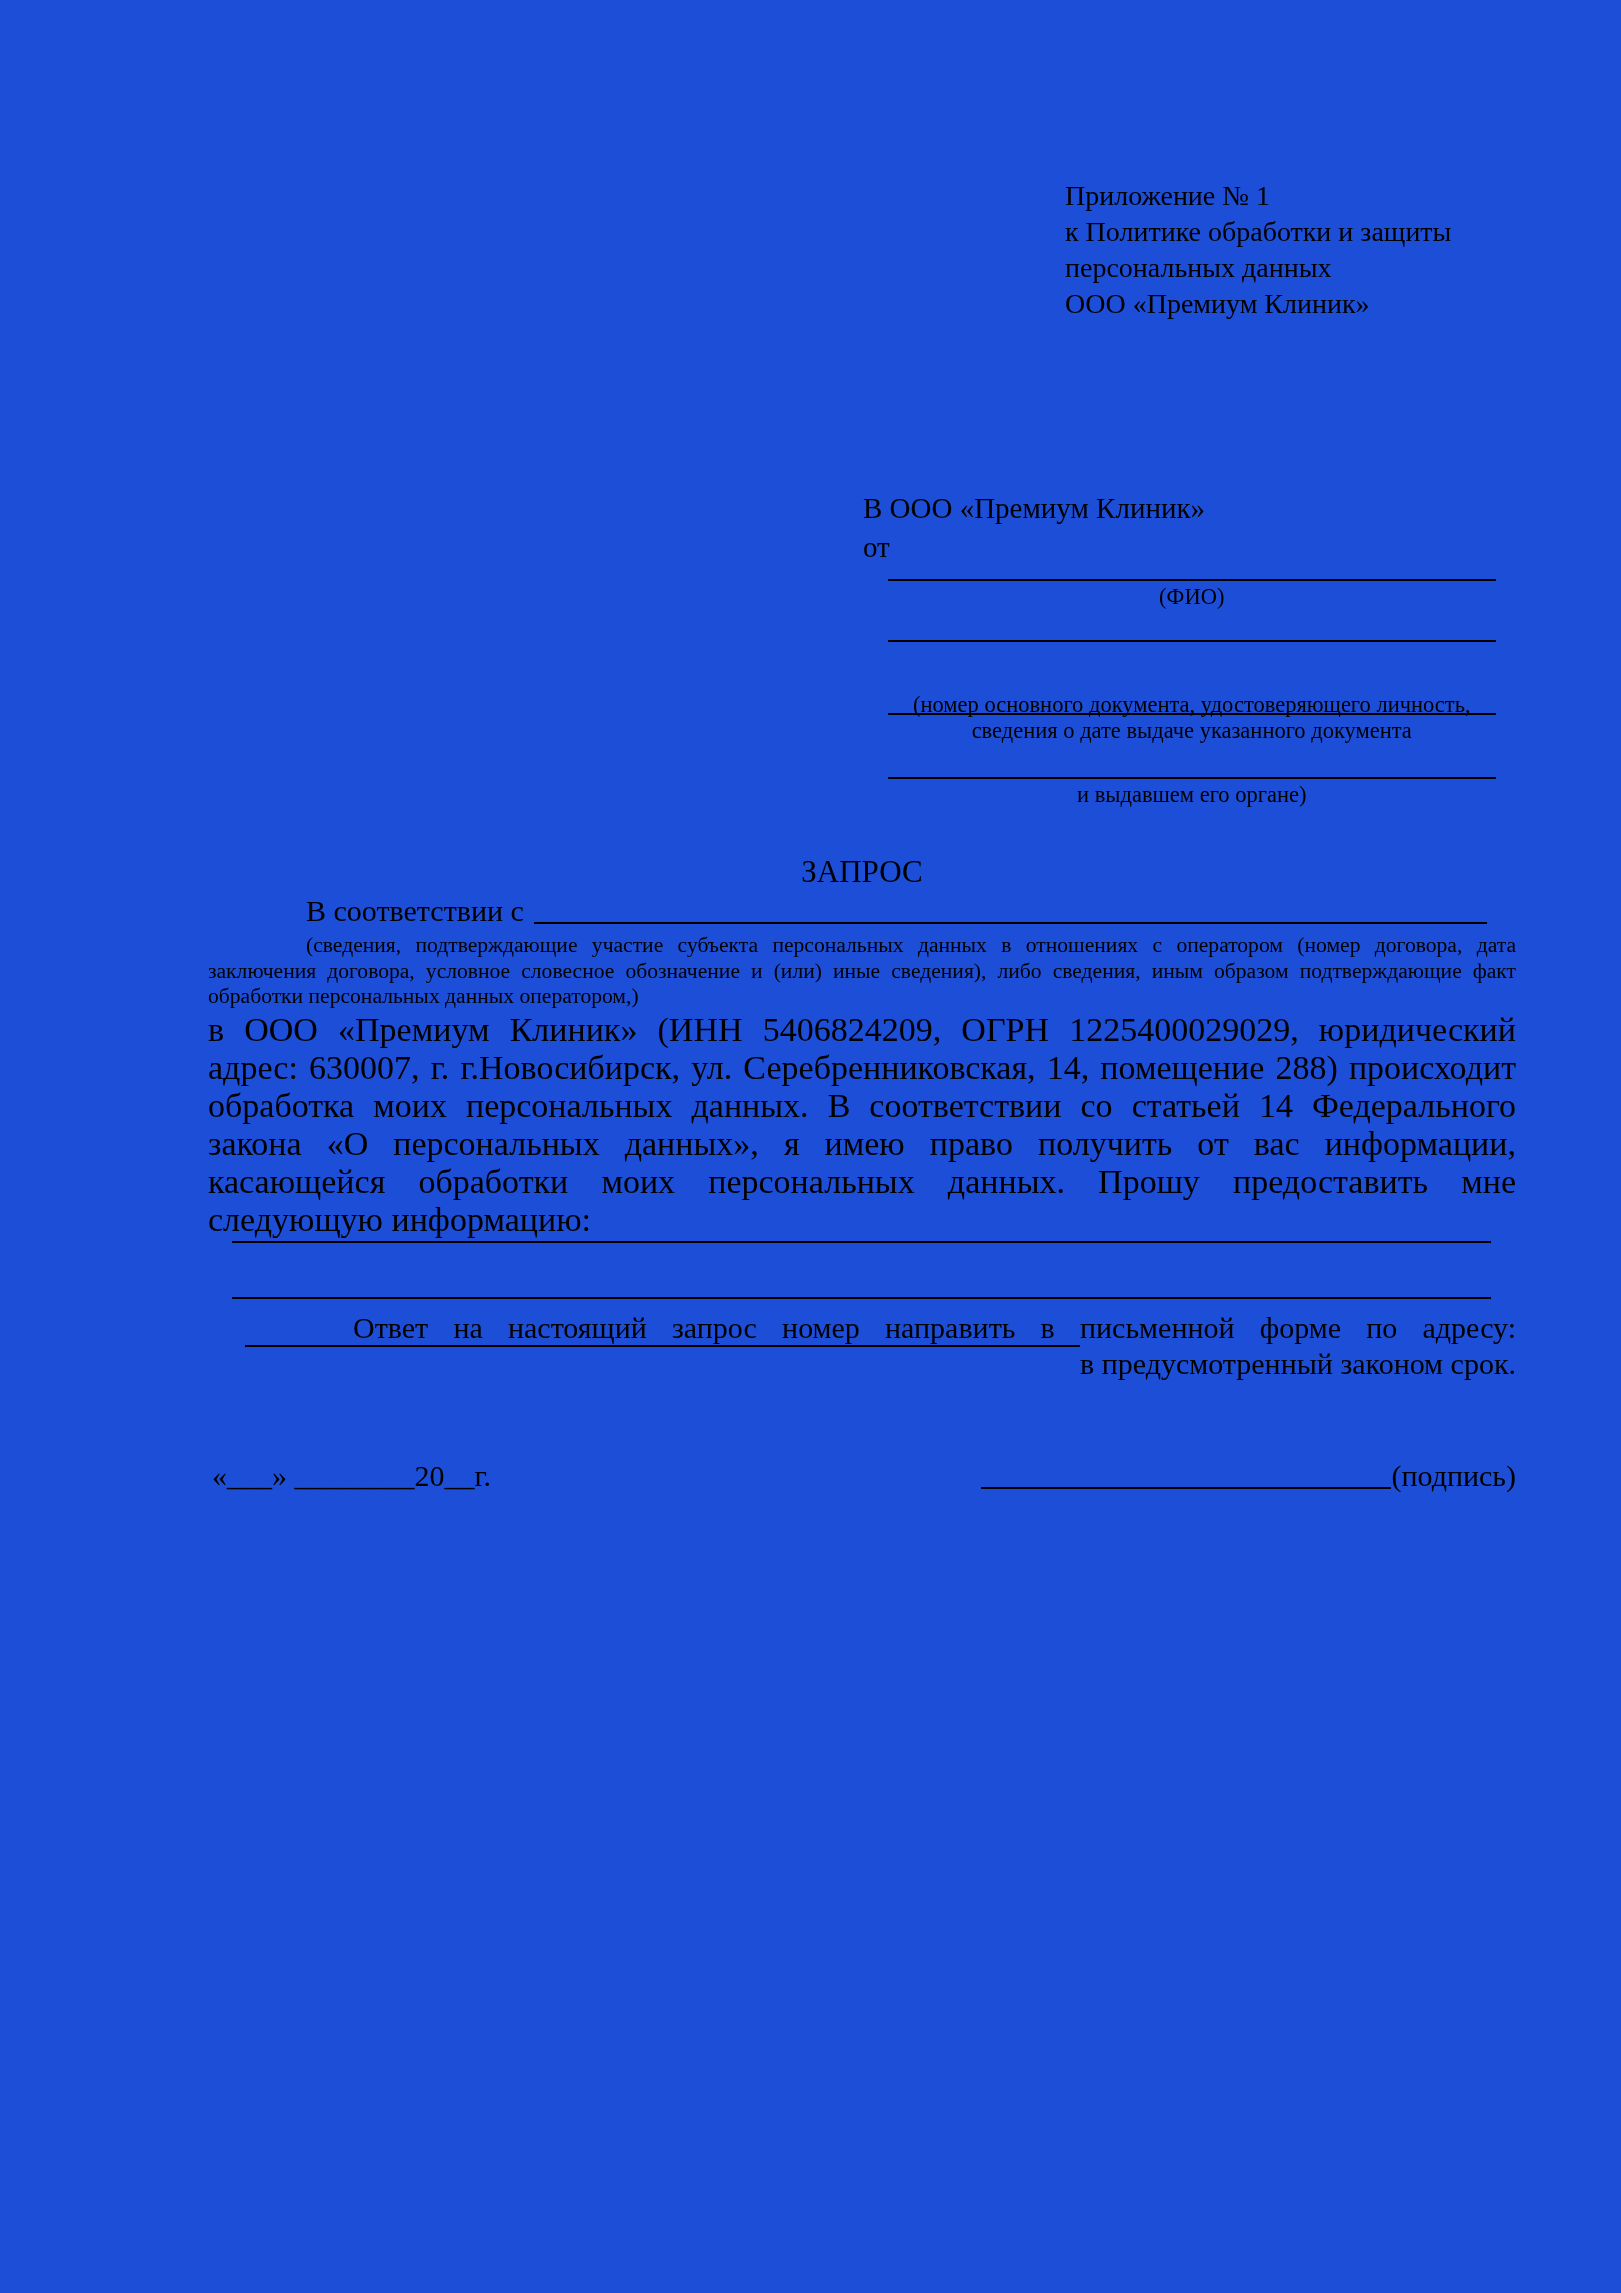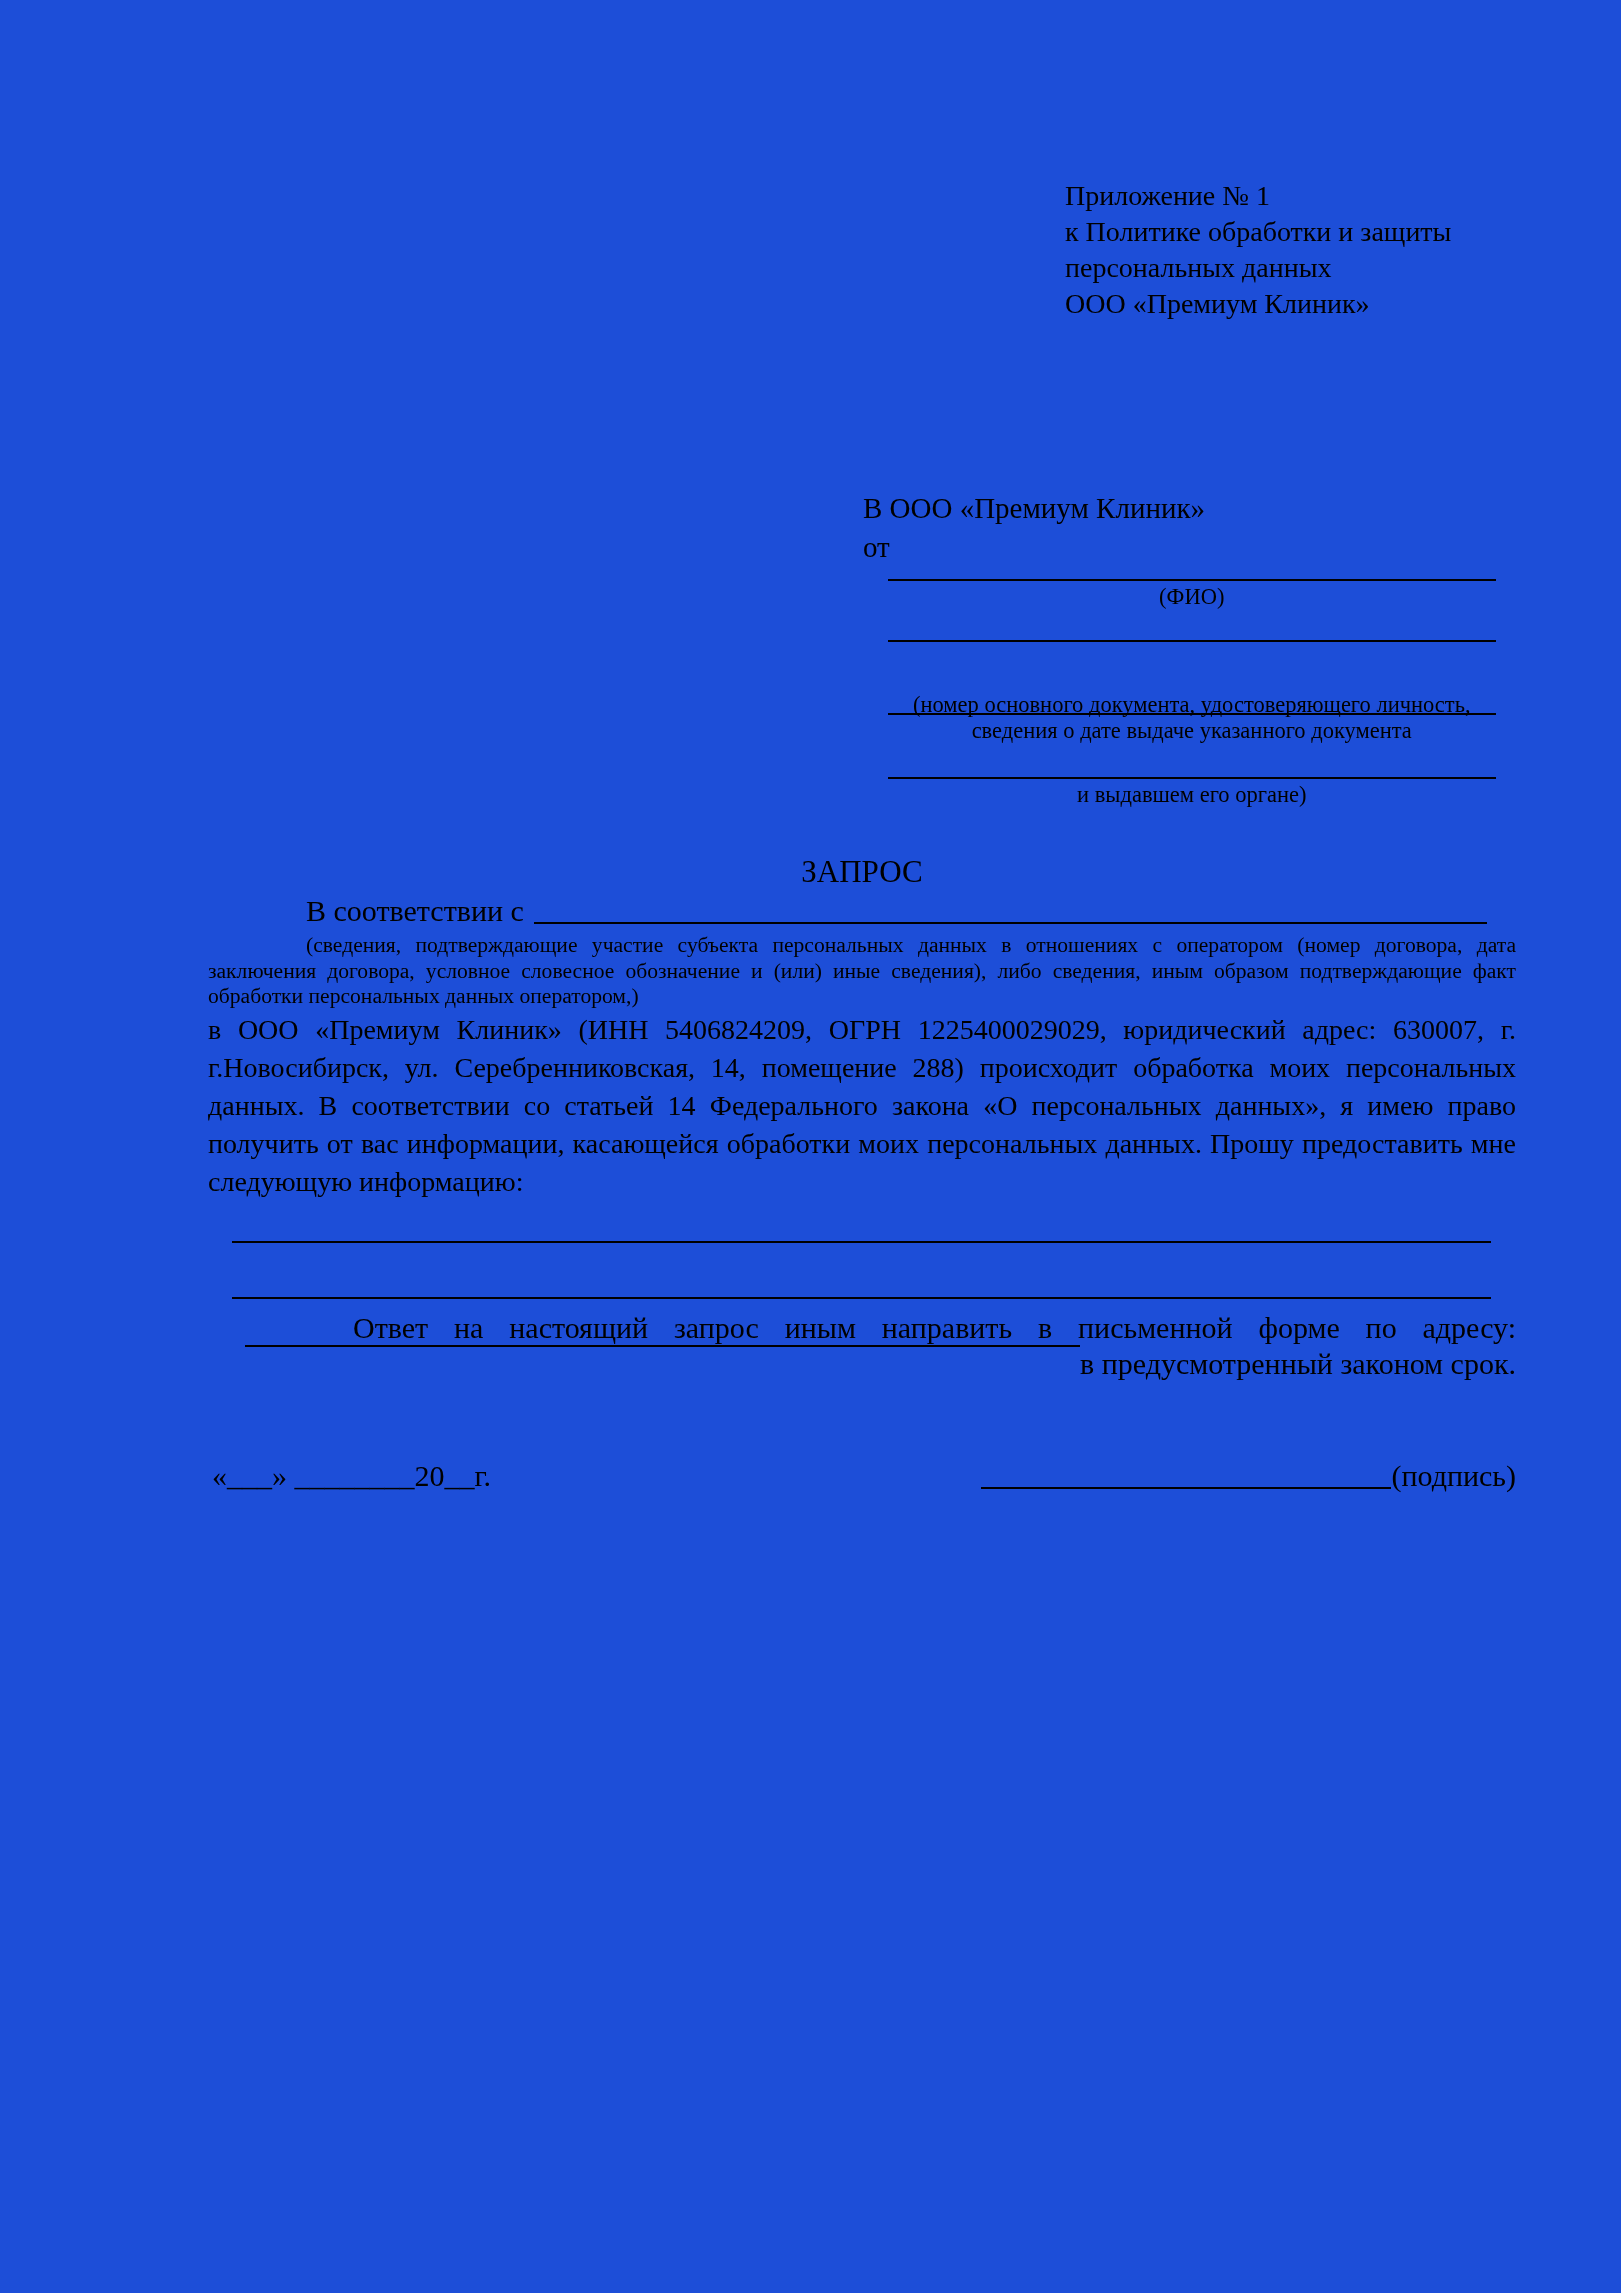--- a/index.html
+++ b/index.html
@@ -116,21 +116,21 @@
     text-align: justify;
     text-indent: 98px;
   }
 
   
   .body-par {
     position: absolute;
     left: 208px;
     top: 1011px;
     width: 1308px;
-    font-size: 28px;
+    font-size: 34px;
     line-height: 38px;
     text-align: justify;
   }
 
   
   .info-blank-a, .info-blank-b {
     position: absolute;
     left: 232px;
     width: 1259px;
     border-top: 2px solid #000;
@@ -232,21 +232,21 @@
     <span class="fill-rule"></span>
   </div>
 
   <div class="footnote">(сведения, подтверждающие участие субъекта персональных данных в отношениях с оператором (номер договора, дата заключения договора, условное словесное обозначение и (или) иные сведения), либо сведения, иным образом подтверждающие факт обработки персональных данных оператором,)</div>
 
   <div class="body-par">в ООО «Премиум Клиник» (ИНН 5406824209, ОГРН 1225400029029, юридический адрес: 630007, г. г.Новосибирск, ул. Серебренниковская, 14, помещение 288) происходит обработка моих персональных данных. В соответствии со статьей 14 Федерального закона «О персональных данных», я имею право получить от вас информации, касающейся обработки моих персональных данных. Прошу предоставить мне следующую информацию:</div>
 
   <div class="info-blank-a"></div>
   <div class="info-blank-b"></div>
 
-  <div class="reply-line">Ответ на настоящий запрос иным направить в письменной форме по адресу:</div>
+  <div class="reply-line">Ответ на настоящий запрос номер направить в письменной форме по адресу:</div>
   <div class="reply-tail-row">
     <span class="tail-indent"></span>
     <span class="tail-rule"></span>
     <span class="tail-text">в предусмотренный законом срок.</span>
   </div>
 
   <div class="footer-row">
     <span class="date-blank">«___» ________20__г.</span>
     <span class="footer-spacer"></span>
     <span class="sig-rule"></span>

